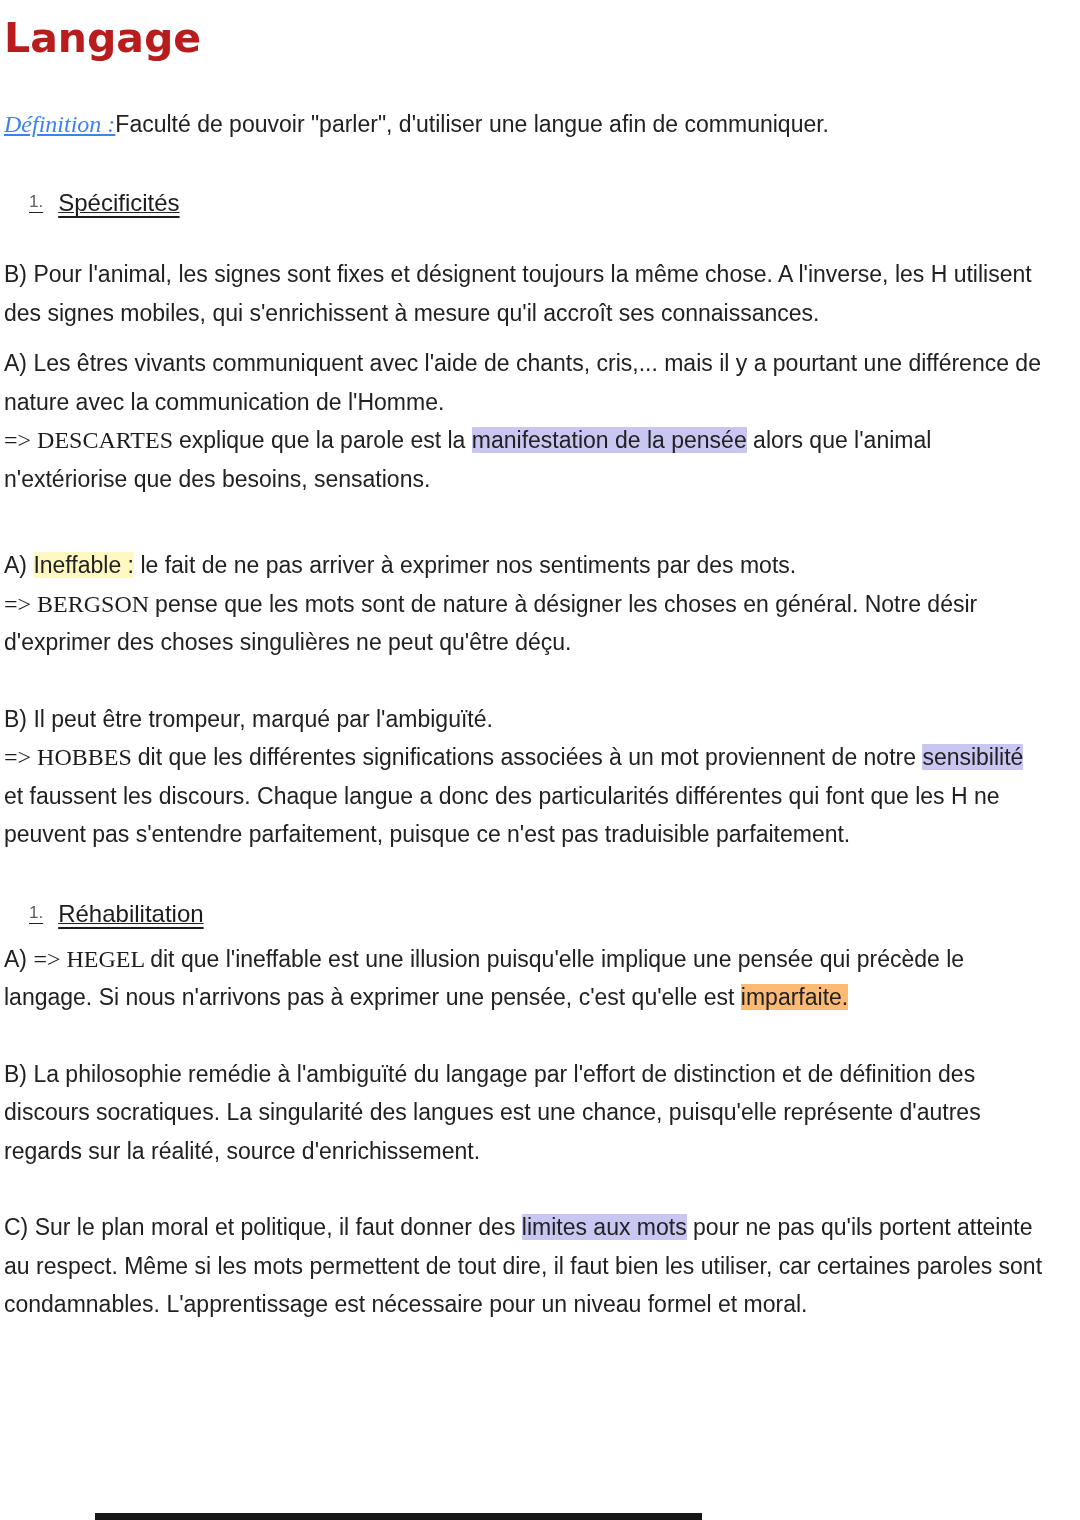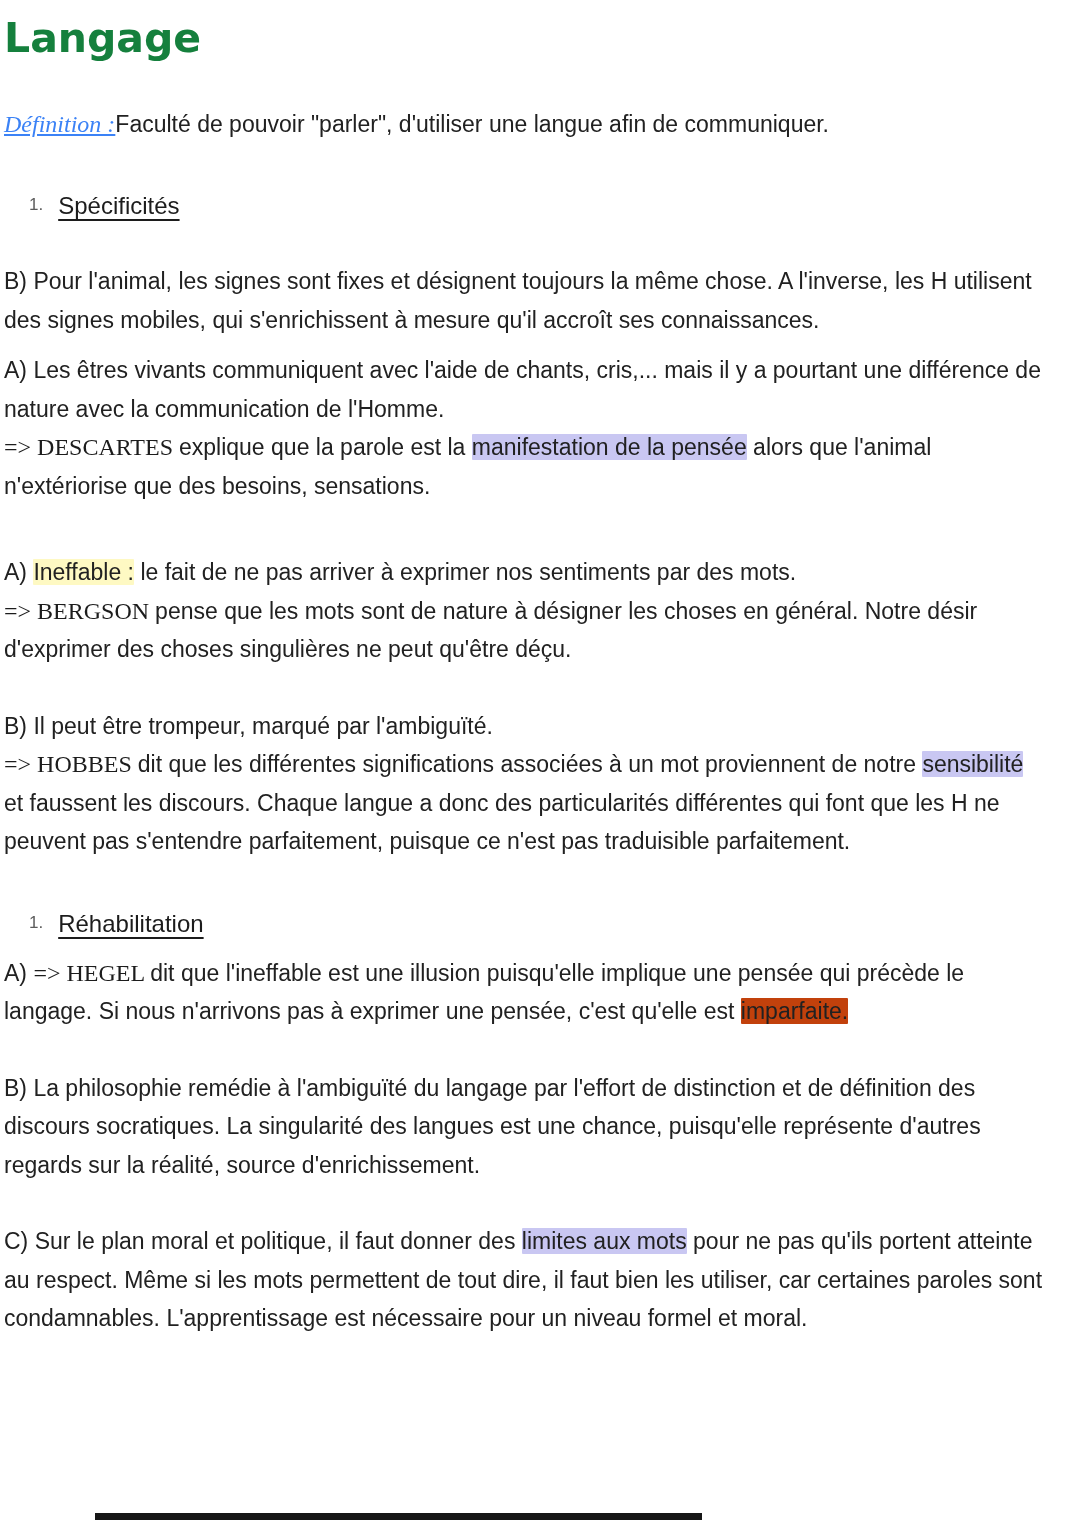--- a/index.html
+++ b/index.html
@@ -17,39 +17,40 @@
     overflow: hidden;
     font-family: "Liberation Sans", sans-serif;
     color: #212121;
   }
   h1.doc-title {
     margin: 4px 0 0 0;
     font-family: "DejaVu Sans", sans-serif;
     font-weight: 800;
     font-size: 41px;
     line-height: 1.1;
-    color: #15803d;
+    color: #b91c1c;
     letter-spacing: 0px;
   }
   .definition {
     margin: 44px 0 0 0;
     font-size: 23px;
     line-height: 38px;
   }
   .def-label {
     font-family: "Liberation Serif", serif;
     font-style: italic;
     font-size: 24px;
     text-decoration: underline;
     color: #3b82f6;
   }
   .section { margin-top: 48px; }
   .heading-row {
     margin: 0 0 0 25px;
-    line-height: 30px;
+    line-height: 23px;
+    text-decoration: underline;
   }
   .num {
     font-size: 17px;
     color: #5c5c5c;
     margin-right: 15px;
     position: relative;
     top: -4px;
   }
   .section-heading {
     font-size: 24px;
@@ -99,20 +100,20 @@
 </span><span class="serif">=&gt; DESCARTES </span><span class="normal">explique que la parole est la </span><span class="hl" style="background: rgb(201, 199, 242);">manifestation de la pensée</span><span class="normal"> alors que l'animal n'extériorise que des besoins, sensations.</span></p>
       </div>
       <div class="section">
         <p class="block first"><span class="normal">A) </span><span class="hl" style="background: #fef9c3;">Ineffable :</span><span class="normal"> le fait de ne pas arriver à exprimer nos sentiments par des mots.
 </span><span class="serif">=&gt; BERGSON </span><span class="normal">pense que les mots sont de nature à désigner les choses en général. Notre désir d'exprimer des choses singulières ne peut qu'être déçu.</span></p>
         <p class="block"><span class="normal">B) Il peut être trompeur, marqué par l'ambiguïté.
 </span><span class="serif">=&gt; HOBBES </span><span class="normal">dit que les différentes significations associées à un mot proviennent de notre </span><span class="hl" style="background: rgb(201, 199, 242);">sensibilité</span><span class="normal"> et faussent les discours. Chaque langue a donc des particularités différentes qui font que les H ne peuvent pas s'entendre parfaitement, puisque ce n'est pas traduisible parfaitement.</span></p>
       </div>
       <div class="section">
         <div class="heading-row"><span class="num">1.</span><span class="section-heading">Réhabilitation</span></div>
-        <p class="block first"><span class="normal">A) </span><span class="serif">=&gt; HEGEL </span><span class="normal">dit que l'ineffable est une illusion puisqu'elle implique une pensée qui précède le langage. Si nous n'arrivons pas à exprimer une pensée, c'est qu'elle est </span><span class="hl" style="background: #c2410c; text-align: center;">imparfaite.</span></p>
+        <p class="block first"><span class="normal">A) </span><span class="serif">=&gt; HEGEL </span><span class="normal">dit que l'ineffable est une illusion puisqu'elle implique une pensée qui précède le langage. Si nous n'arrivons pas à exprimer une pensée, c'est qu'elle est </span><span class="hl" style="background: #fdba74; text-align: center;">imparfaite.</span></p>
         <p class="block"><span class="normal">B) La philosophie remédie à l'ambiguïté du langage par l'effort de distinction et de définition des discours socratiques. La singularité des langues est une chance, puisqu'elle représente d'autres regards sur la réalité, source d'enrichissement.</span></p>
         <p class="block"><span class="normal">C) Sur le plan moral et politique, il faut donner des </span><span class="hl" style="background: rgb(201, 199, 242);">limites aux mots</span><span class="normal"> pour ne pas qu'ils portent atteinte au respect. Même si les mots permettent de tout dire, il faut bien les utiliser, car certaines paroles sont condamnables. L'apprentissage est nécessaire pour un niveau formel et moral.</span></p>
       </div>
     </div>
 
   <div class="page-edge-artifact"></div>
 </div>
 
 </body></html>

